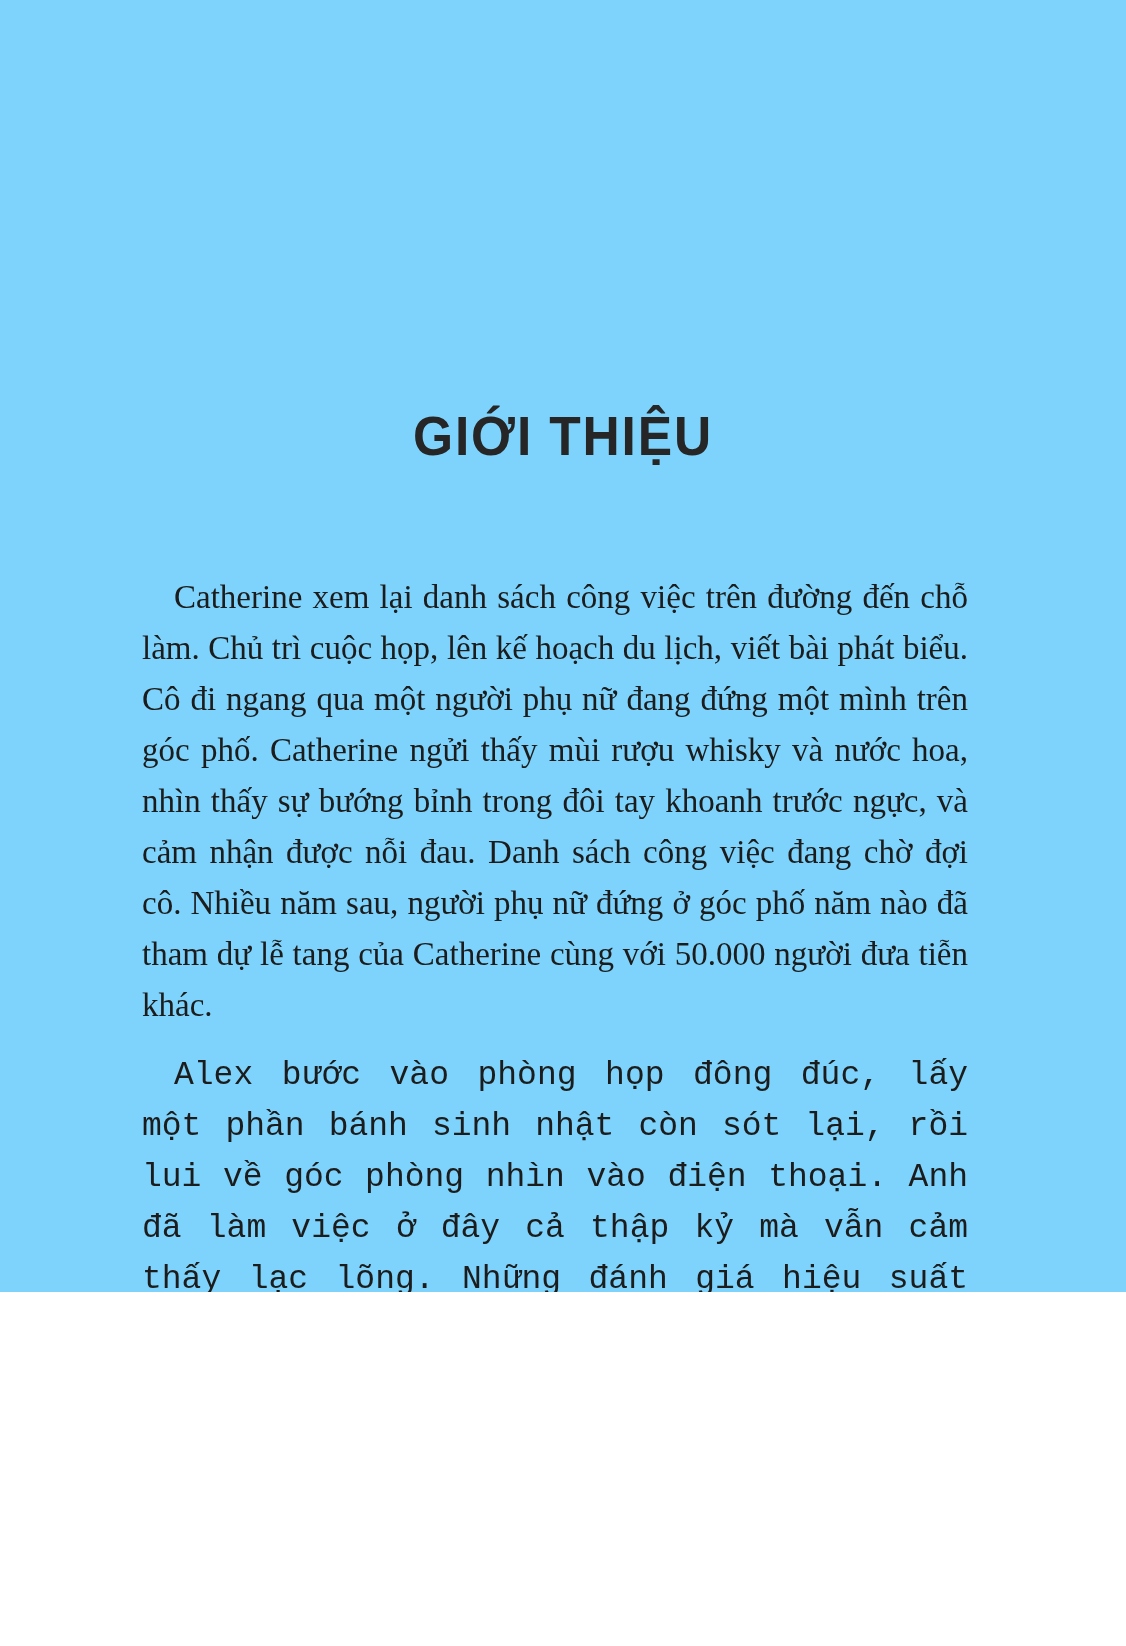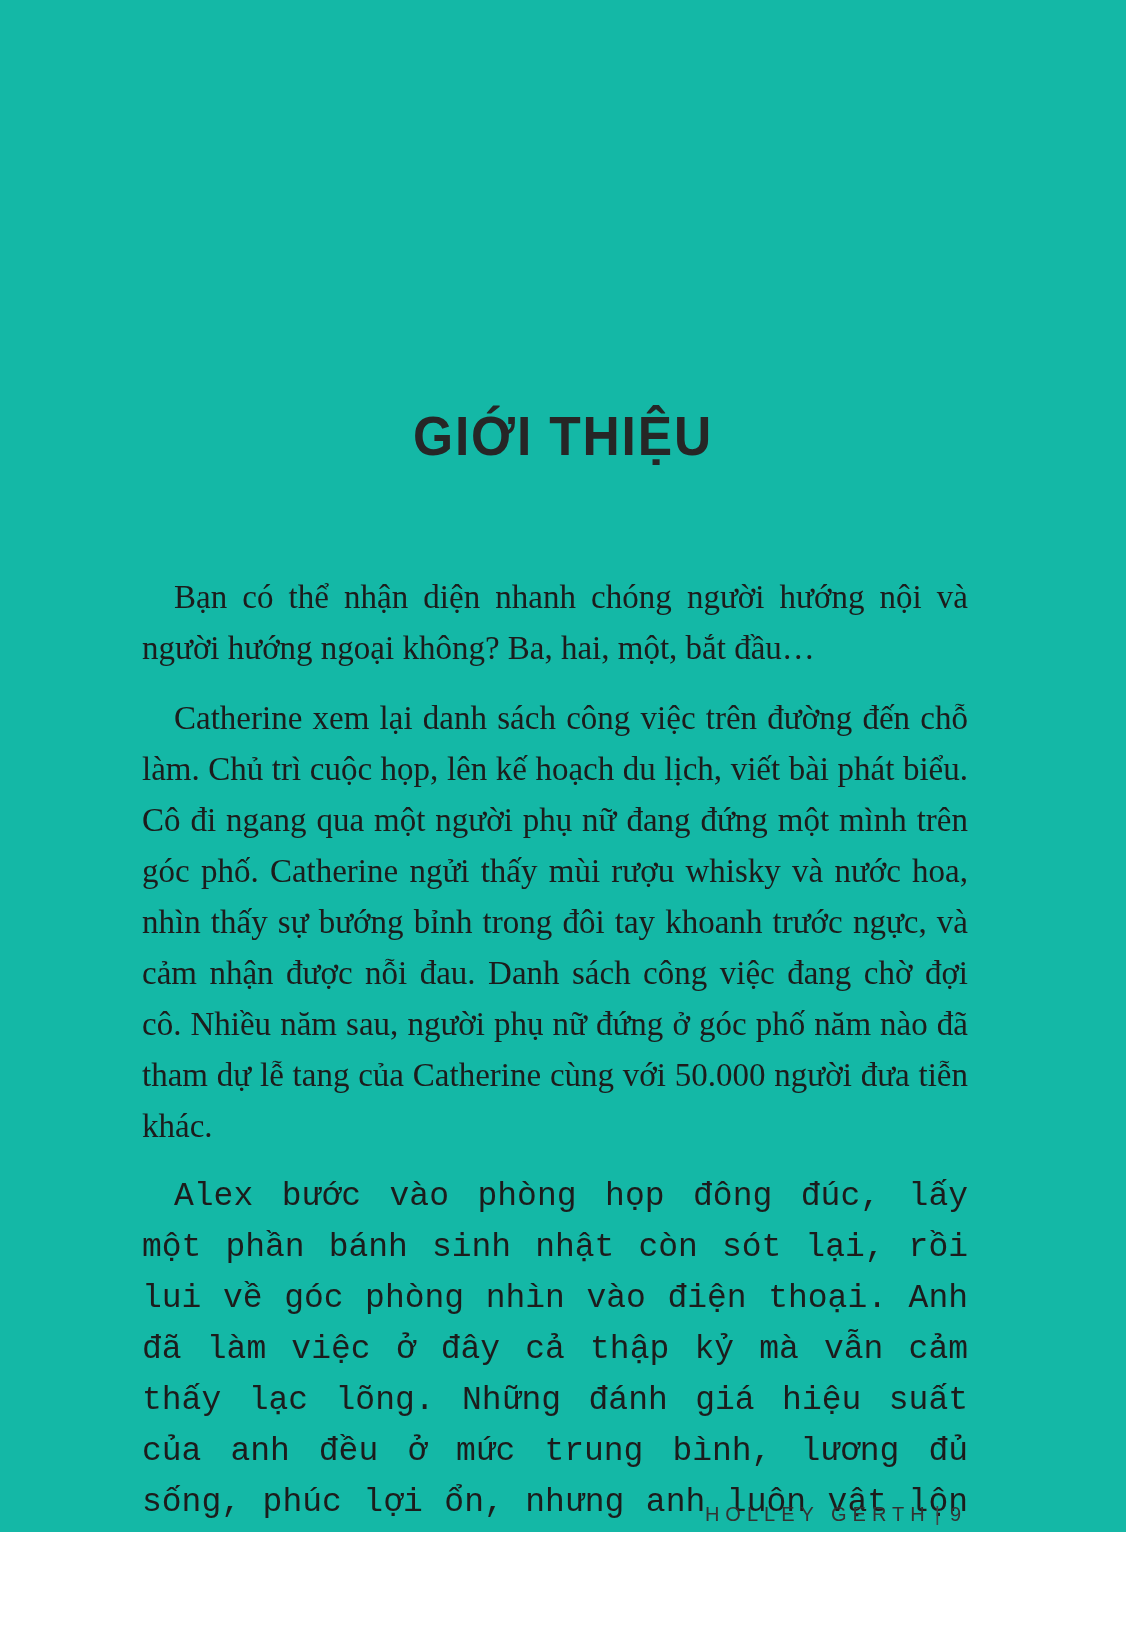--- a/index.html
+++ b/index.html
@@ -3,22 +3,22 @@
   <meta charset="utf-8">
   <style>
     html, body {
       margin: 0;
       padding: 0;
       background: #ffffff;
     }
     .page {
       position: relative;
       width: 1126px;
-      height: 1532px;
-      background: #14b8a6;
+      height: 1292px;
+      background: #7dd3fc;
       overflow: hidden;
       font-family: "Liberation Serif", serif;
     }
     .chapter-title {
       position: absolute;
       top: 365px;
       left: 0;
       width: 100%;
       text-align: center;
       font-family: "Liberation Sans", sans-serif;
@@ -70,21 +70,20 @@
     }
   </style>
 </head>
 <body>
 
 <div class="page">
 
   <h1 class="chapter-title">GIỚI THIỆU</h1>
 
   <div class="page-body">
-      <p><span>Bạn có thể nhận diện nhanh chóng người hướng nội và người hướng ngoại không? Ba, hai, một, bắt đầu…</span></p>
       <p><span>Catherine xem lại danh sách công việc trên đường đến chỗ làm. </span><span class="italic">Chủ trì cuộc họp, lên kế hoạch du lịch, viết bài phát biểu.</span><span> Cô đi ngang qua một người phụ nữ đang đứng một mình trên góc phố. Catherine ngửi thấy mùi rượu whisky và nước hoa, nhìn thấy sự bướng bỉnh trong đôi tay khoanh trước ngực, và cảm nhận được nỗi đau. Danh sách công việc đang chờ đợi cô. Nhiều năm sau, người phụ nữ đứng ở góc phố năm nào đã tham dự lễ tang của Catherine cùng với 50.000 người đưa tiễn khác.</span></p>
       <p><span>Alex bước vào phòng họp đông đúc, lấy một phần bánh sinh nhật còn sót lại, rồi lui về góc phòng nhìn vào điện thoại. Anh đã làm việc ở đây cả thập kỷ mà vẫn cảm thấy lạc lõng. Những đánh giá hiệu suất của anh đều ở mức trung bình, lương đủ sống, phúc lợi ổn, nhưng anh luôn vật lộn với</span></p>
     </div>
 
   <div class="page-footer">
     <span>HOLLEY GERTH</span>
     <span class="divider">|</span>
     <span>9</span>
   </div>
 

